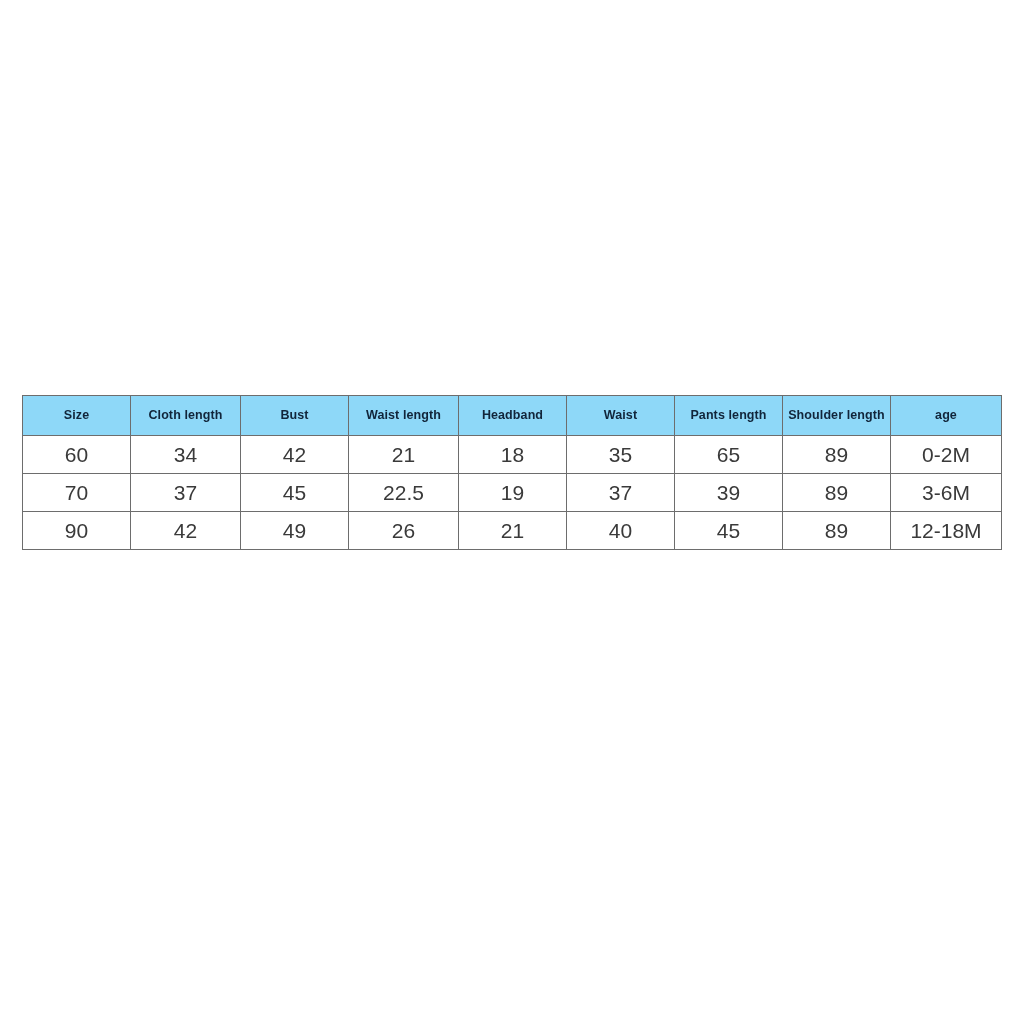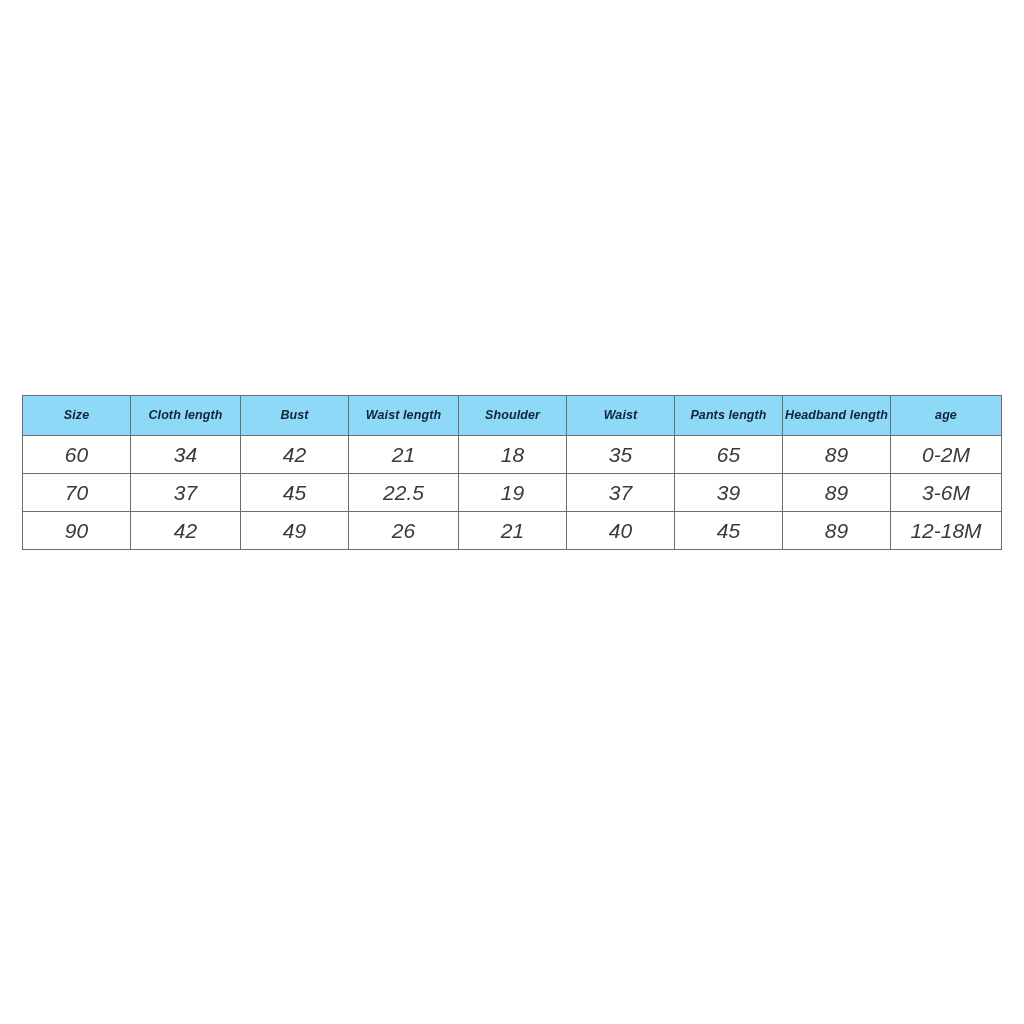--- a/index.html
+++ b/index.html
@@ -12,21 +12,20 @@
     background: #ffffff;
     font-family: "Liberation Sans", sans-serif;
     overflow: hidden;
   }
 
   #page {
     position: relative;
     width: 1024px;
     height: 1024px;
     background: #ffffff;
-    font-style: italic;
   }
 
   
   #size-chart-wrap {
     position: absolute;
     left: 22px;
     top: 395px;
     width: 979px;
   }
 
@@ -97,24 +96,24 @@
         <col class="c-headband">
         <col class="c-age">
       </colgroup>
 
       <thead>
         <tr>
           <th>Size</th>
           <th>Cloth length</th>
           <th>Bust</th>
           <th>Waist length</th>
-          <th>Shoulder</th>
+          <th>Headband</th>
           <th>Waist</th>
           <th>Pants length</th>
-          <th>Headband length</th>
+          <th>Shoulder length</th>
           <th>age</th>
         </tr>
       </thead>
 
       <tbody>
         <tr>
           <td>60</td>
           <td>34</td>
           <td>42</td>
           <td>21</td>

